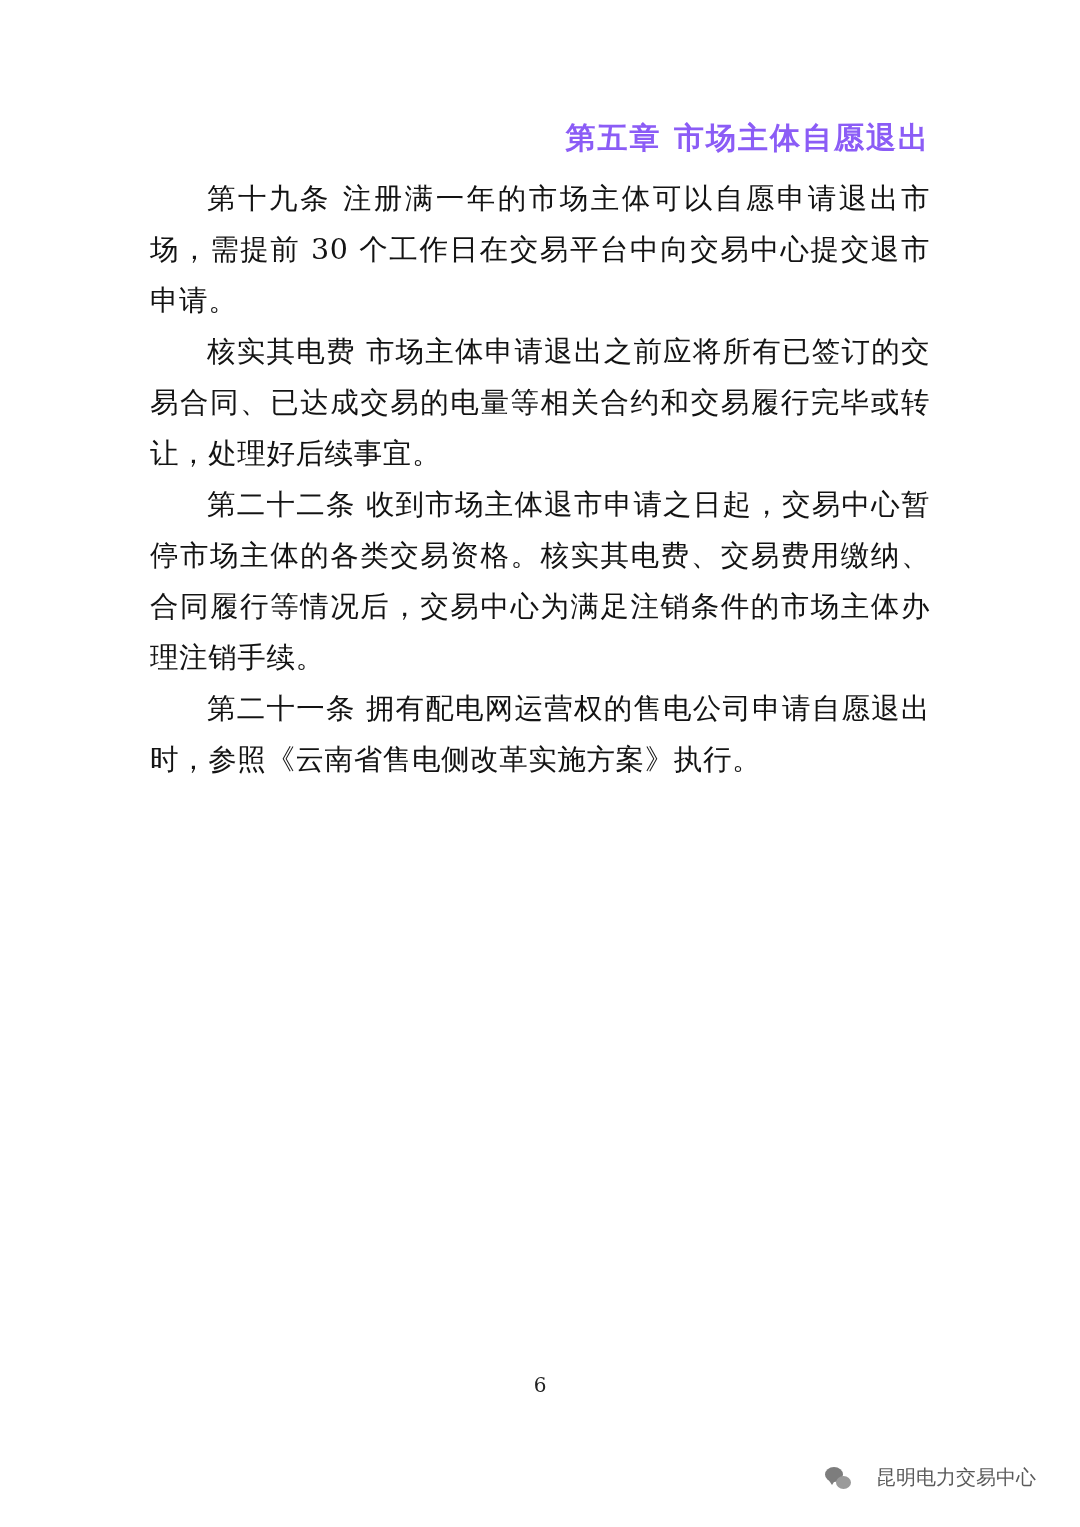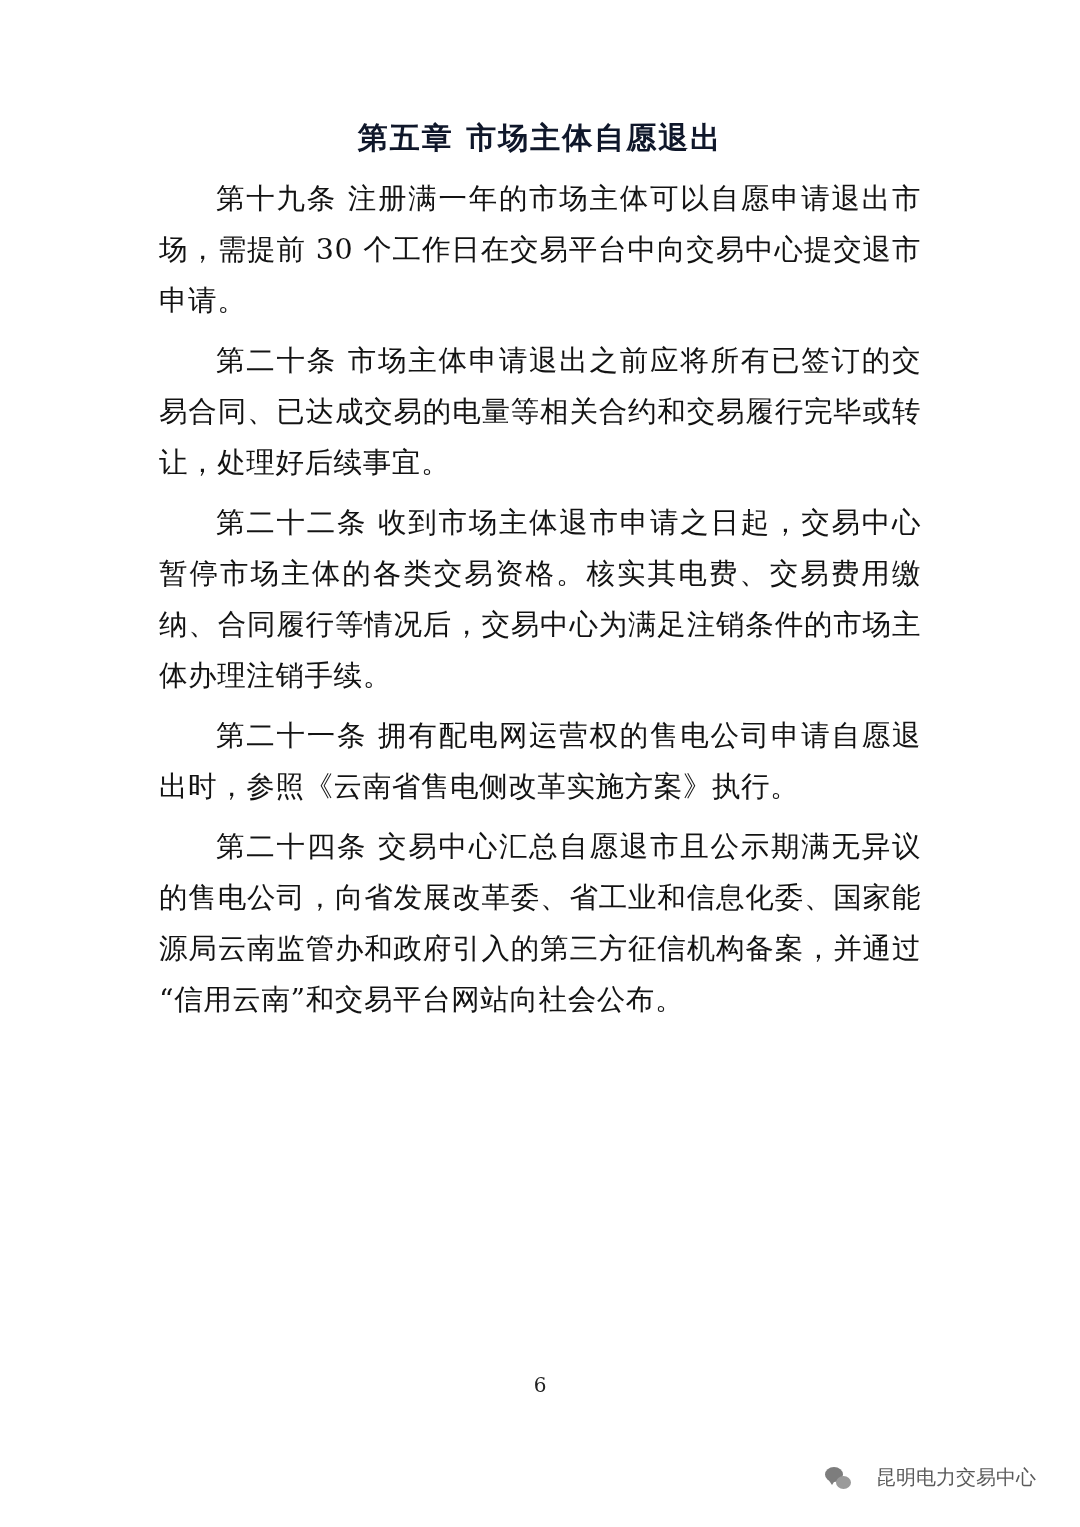--- a/index.html
+++ b/index.html
@@ -17,35 +17,35 @@
   }
 
   .page {
     position: absolute;
     inset: 0;
     padding: 118px 150px 0 150px;
     box-sizing: border-box;
   }
 
   .doc-title {
-    text-align: center;
+    text-align: right;
     font-size: 30px;
     font-weight: bold;
     letter-spacing: 2px;
     margin: 0 0 14px 0;
-    color: #0f172a;
+    color: #8b5cf6;
   }
 
   .para {
     font-size: 28.5px;
     line-height: 1.79;
     text-align: justify;
     text-justify: inter-ideograph;
     text-indent: 2em;
-    margin: 9px;
+    margin: 0;
     color: #131313;
     letter-spacing: 0.6px;
   }
 
   .page-number {
     position: absolute;
     left: 0;
     right: 0;
     bottom: 130px;
     text-align: center;
@@ -94,24 +94,23 @@
   }
 </style>
 </head>
 <body>
 
 <div class="page">
 
   <h1 class="doc-title">第五章    市场主体自愿退出</h1>
 
   <p class="para">第十九条 注册满一年的市场主体可以自愿申请退出市场，需提前 30 个工作日在交易平台中向交易中心提交退市申请。</p>
-  <p class="para">第二十条 市场主体申请退出之前应将所有已签订的交易合同、已达成交易的电量等相关合约和交易履行完毕或转让，处理好后续事宜。</p>
+  <p class="para">核实其电费 市场主体申请退出之前应将所有已签订的交易合同、已达成交易的电量等相关合约和交易履行完毕或转让，处理好后续事宜。</p>
   <p class="para">第二十二条  收到市场主体退市申请之日起，交易中心暂停市场主体的各类交易资格。核实其电费、交易费用缴纳、合同履行等情况后，交易中心为满足注销条件的市场主体办理注销手续。</p>
   <p class="para">第二十一条  拥有配电网运营权的售电公司申请自愿退出时，参照《云南省售电侧改革实施方案》执行。</p>
-  <p class="para">第二十四条  交易中心汇总自愿退市且公示期满无异议的售电公司，向省发展改革委、省工业和信息化委、国家能源局云南监管办和政府引入的第三方征信机构备案，并通过“信用云南”和交易平台网站向社会公布。</p>
 
 </div>
 
 <div class="page-number">6</div>
 
 <div class="footer-badge">
   <span class="wechat-icon">
     <span class="b1"></span>
     <span class="t1"></span>
     <span class="b2"></span>

